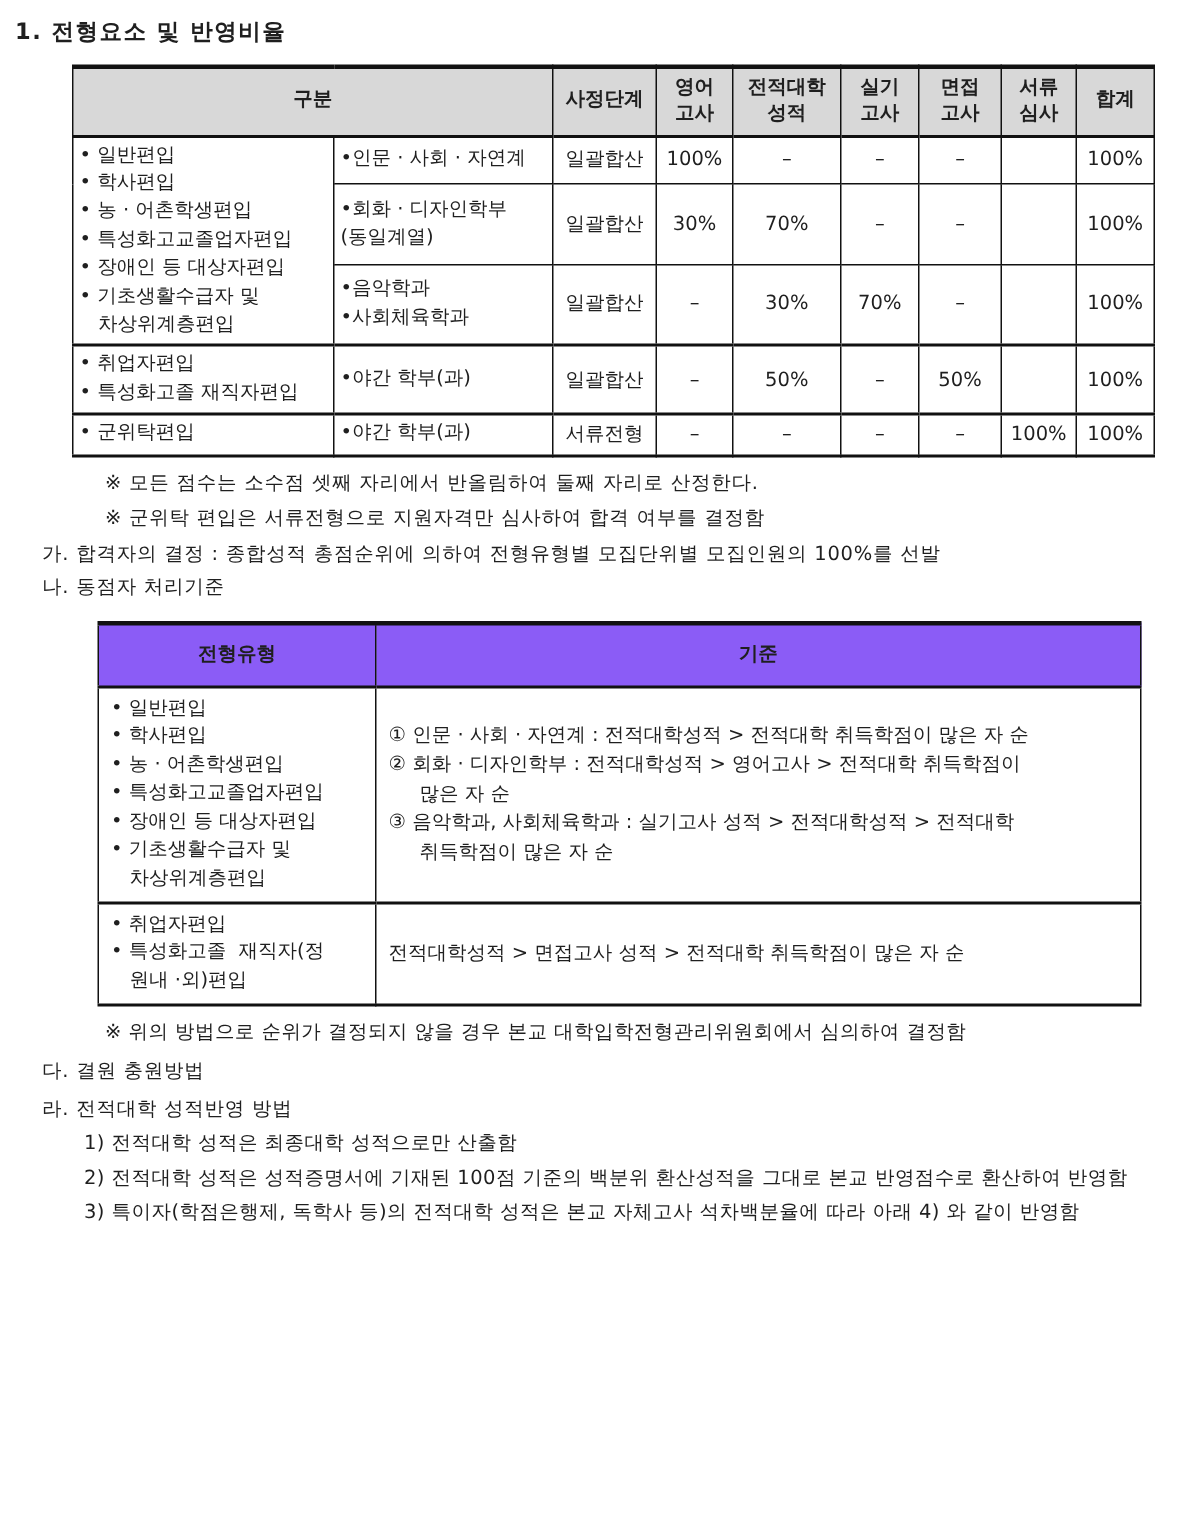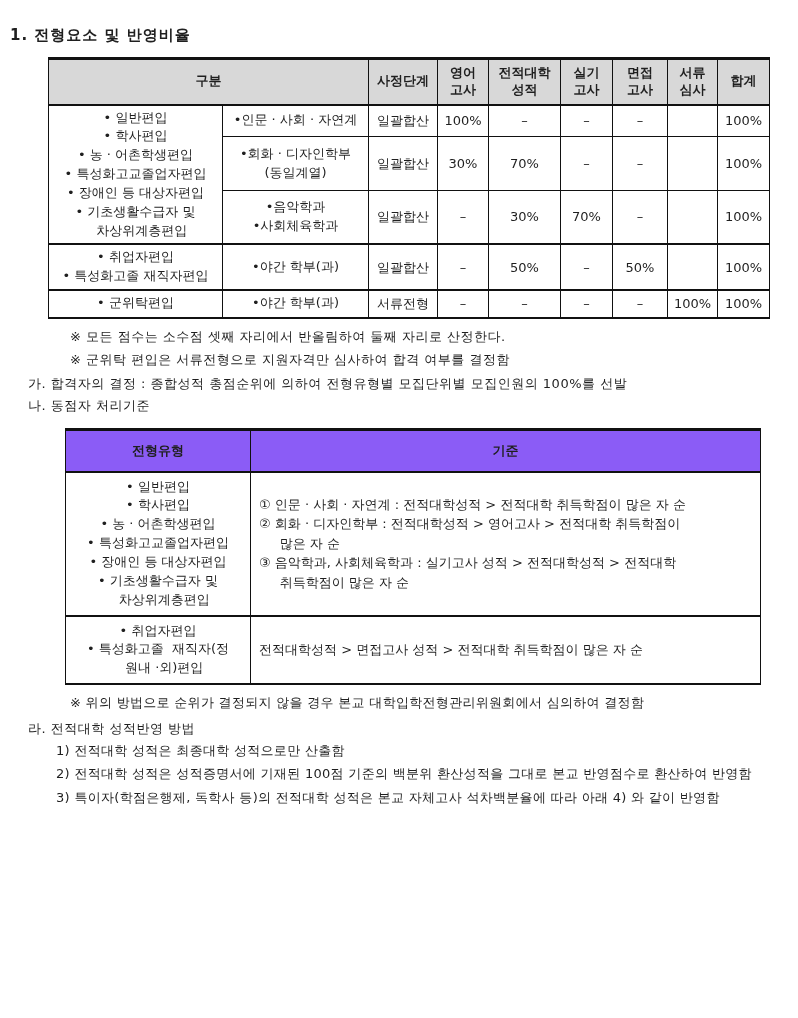--- a/index.html
+++ b/index.html
@@ -10,21 +10,21 @@
   body {
     font-family: "DejaVu Sans", sans-serif;
     color: #1f1f1f;
     font-size: 13px;
     line-height: 1.5;
   }
   .page {
     width: 798px;
     height: 1018px;
     box-sizing: border-box;
-    padding-top: 20px;
+    padding-top: 6px;
     overflow: hidden;
   }
   .sec-title {
     font-weight: bold;
     font-size: 15px;
     margin: 4px 0 10px 10px;
     letter-spacing: 1px;
   }
   
   table { border-collapse: collapse; table-layout: fixed; }
@@ -44,21 +44,21 @@
     background: #d8d8d8;
     font-weight: bold;
     text-align: center;
     white-space: pre-line;
     line-height: 1.25;
     height: 38px;
     border-bottom: 2px solid #111;
     font-size: 13px;
   }
   .cell-list {
-    text-align: center;
+    text-align: left;
     white-space: pre-wrap;
     line-height: 1.45;
     padding-left: 7px;
   }
   .cell-ctr { text-align: center; }
   .row-sep td { border-top: 2px solid #111; }
   
   .notes { margin: 8px 0 0 70px; }
   .note-line { margin-bottom: 4px; letter-spacing: 0.5px; }
   
@@ -238,19 +238,20 @@
         <td class="cell-list">• 취업자편입
 • 특성화고졸  재직자(정
    원내 ·외)편입</td>
         <td class="crit">전적대학성적 &gt; 면접고사 성적 &gt; 전적대학 취득학점이 많은 자 순</td>
       </tr>
     </tbody>
   </table>
 
   <div class="t2-note">※ 위의 방법으로 순위가 결정되지 않을 경우 본교 대학입학전형관리위원회에서 심의하여 결정함</div>
 
+  <div class="sub-head">다. 결원 충원방법</div>
 
   <div class="sub-head">라. 전적대학 성적반영 방법</div>
   <div class="num-item">1) 전적대학 성적은 최종대학 성적으로만 산출함</div>
   <div class="num-item">2) 전적대학 성적은 성적증명서에 기재된 100점 기준의 백분위 환산성적을 그대로 본교 반영점수로 환산하여 반영함</div>
   <div class="num-item">3) 특이자(학점은행제, 독학사 등)의 전적대학 성적은 본교 자체고사 석차백분율에 따라 아래 4) 와 같이 반영함</div>
 
 </div>
 
 </body></html>

